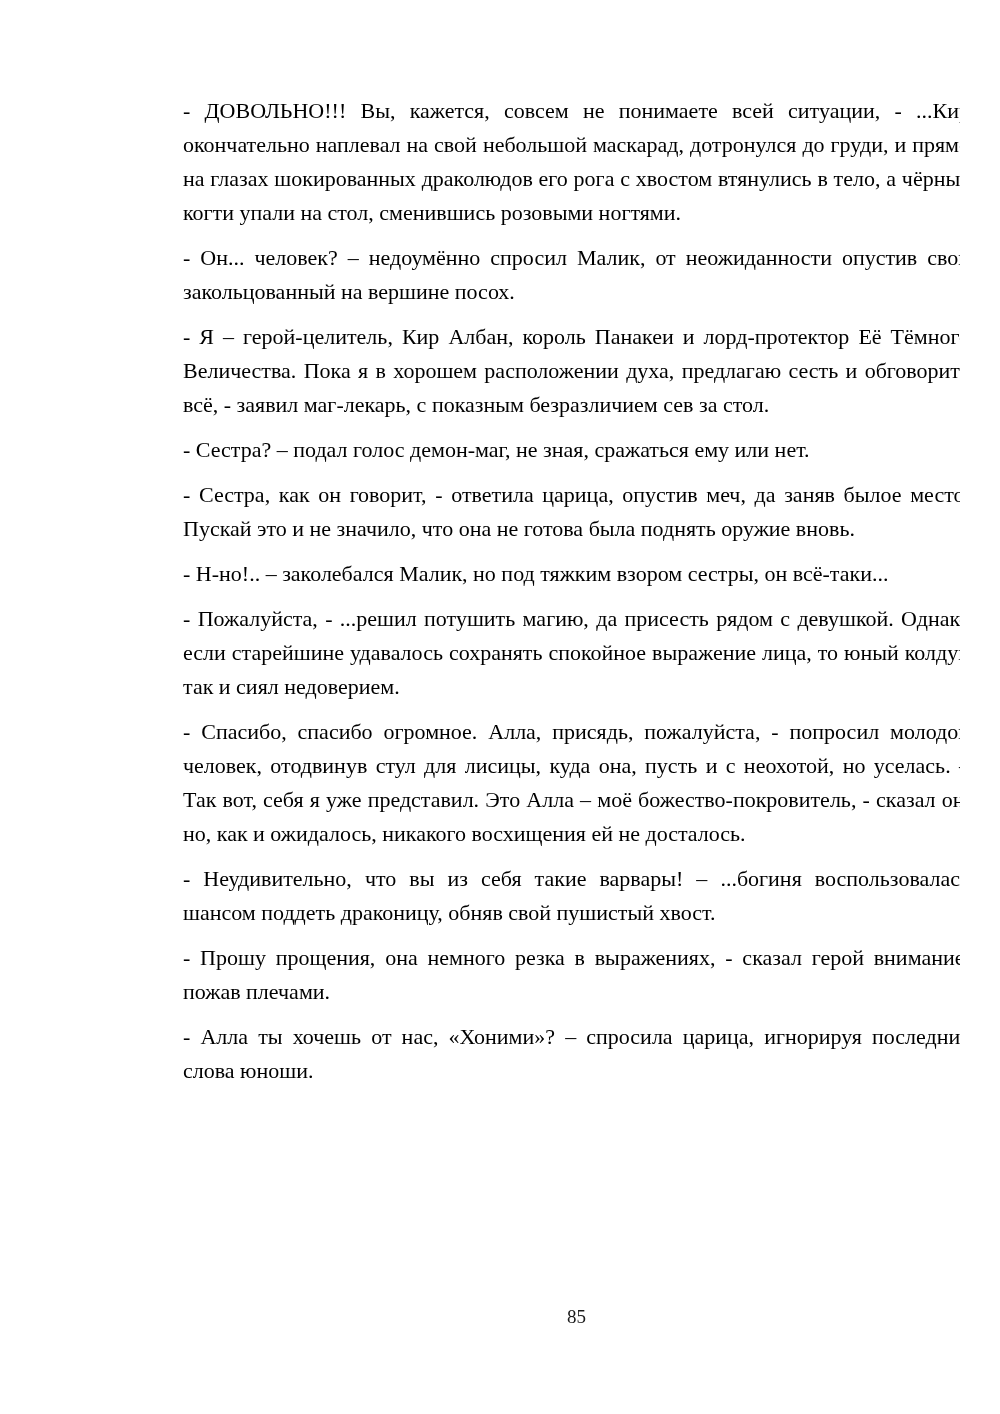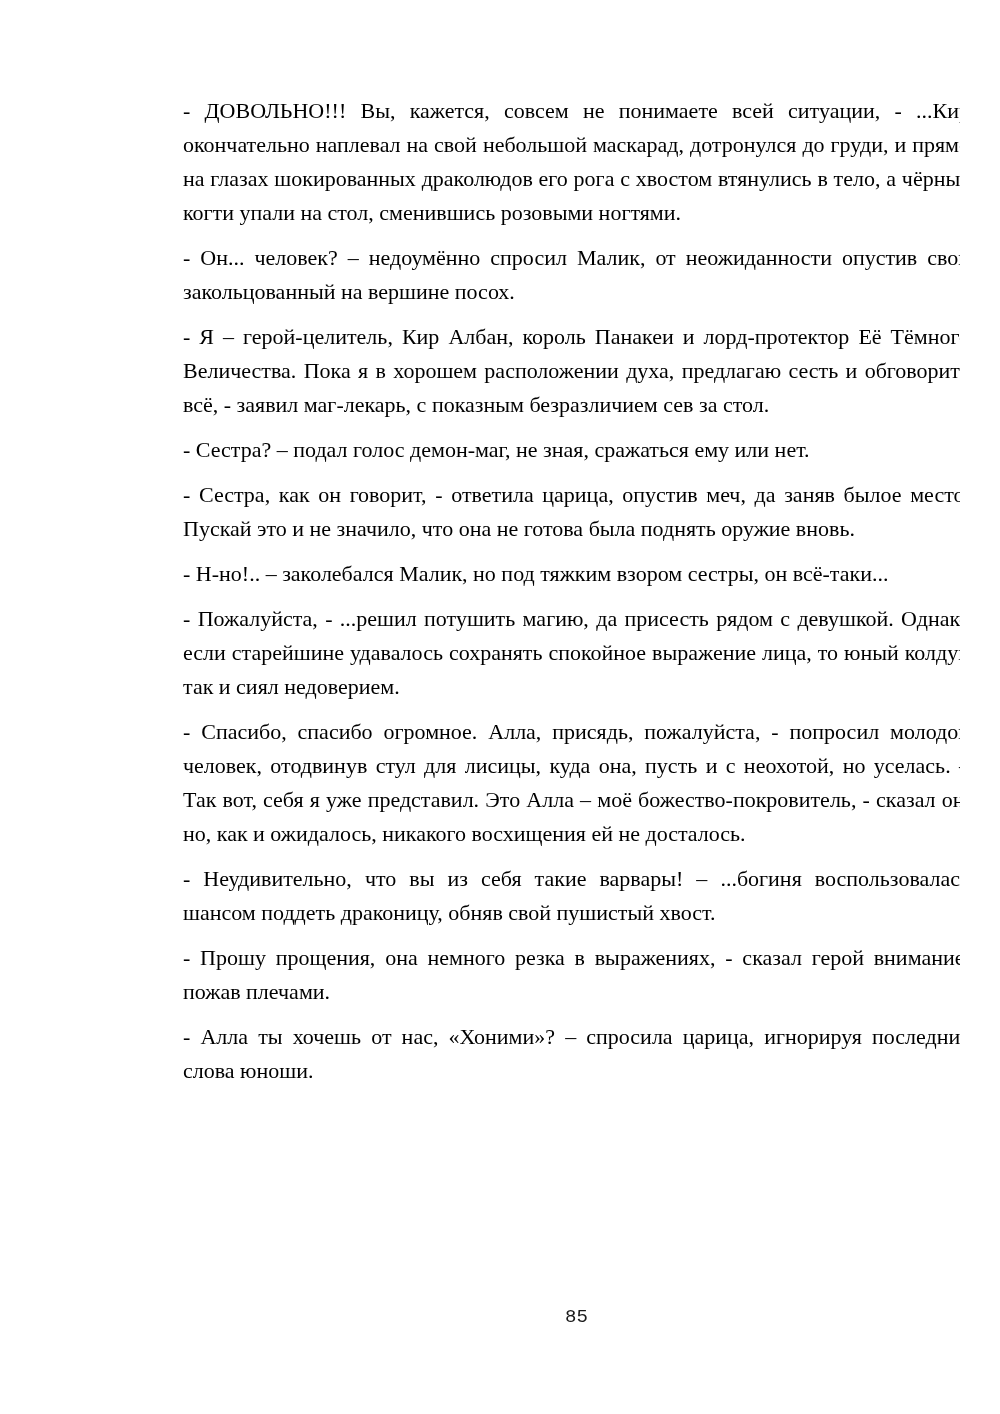--- a/index.html
+++ b/index.html
@@ -29,21 +29,21 @@
     color: #000000;
     text-align: justify;
     text-justify: inter-word;
   }
   .page-number {
     position: absolute;
     top: 1306px;
     left: 143px;
     width: 787px;
     text-align: center;
-    font-family: Liberation Mono, monospace;
+    font-family: Liberation Serif, serif;
     font-size: 19px;
     color: #1a1a1a;
   }
 </style>
 </head>
 <body>
 
 <div class="page">
   <div class="text-block">
     <p>- ДОВОЛЬНО!!! Вы, кажется, совсем не понимаете всей ситуации, - ...Кир окончательно наплевал на свой небольшой маскарад, дотронулся до груди, и прямо на глазах шокированных драколюдов его рога с хвостом втянулись в тело, а чёрные когти упали на стол, сменившись розовыми ногтями.</p>

